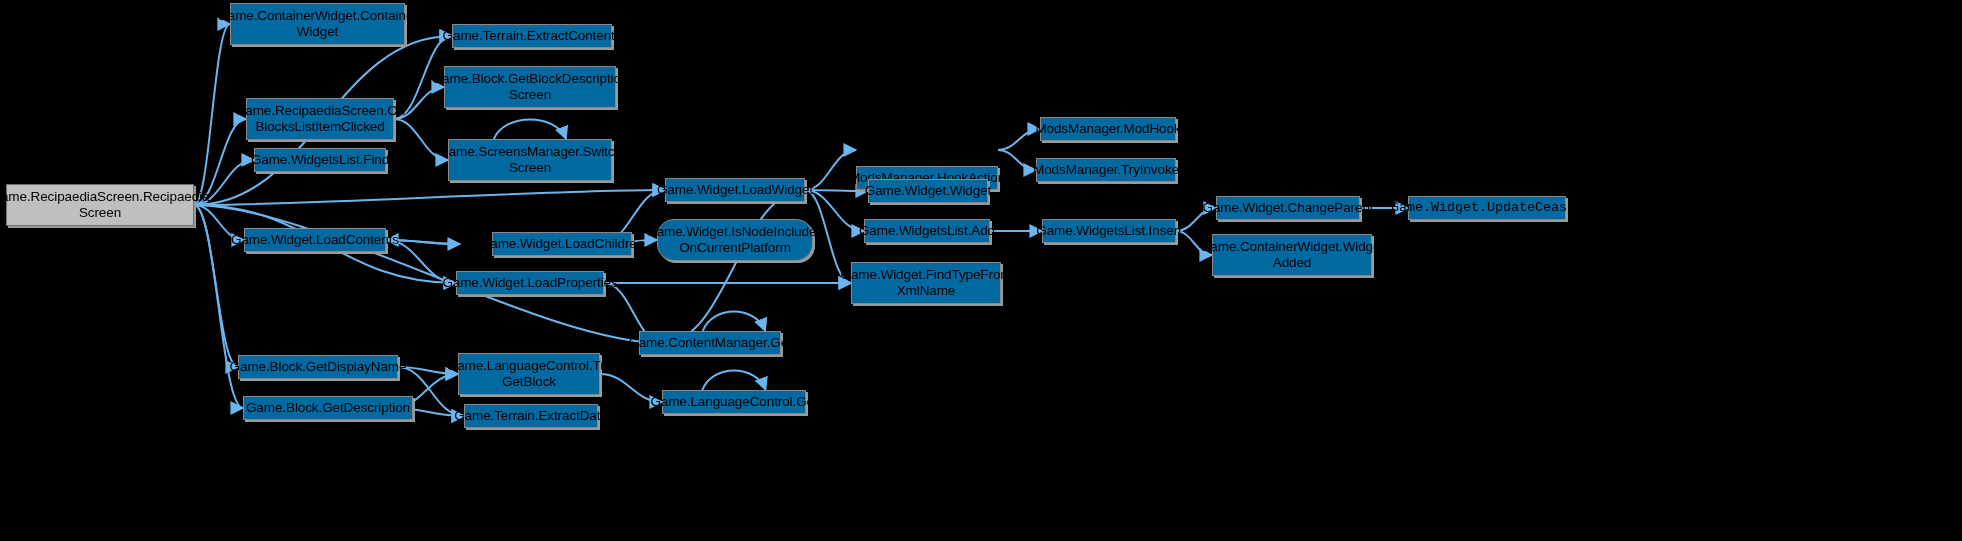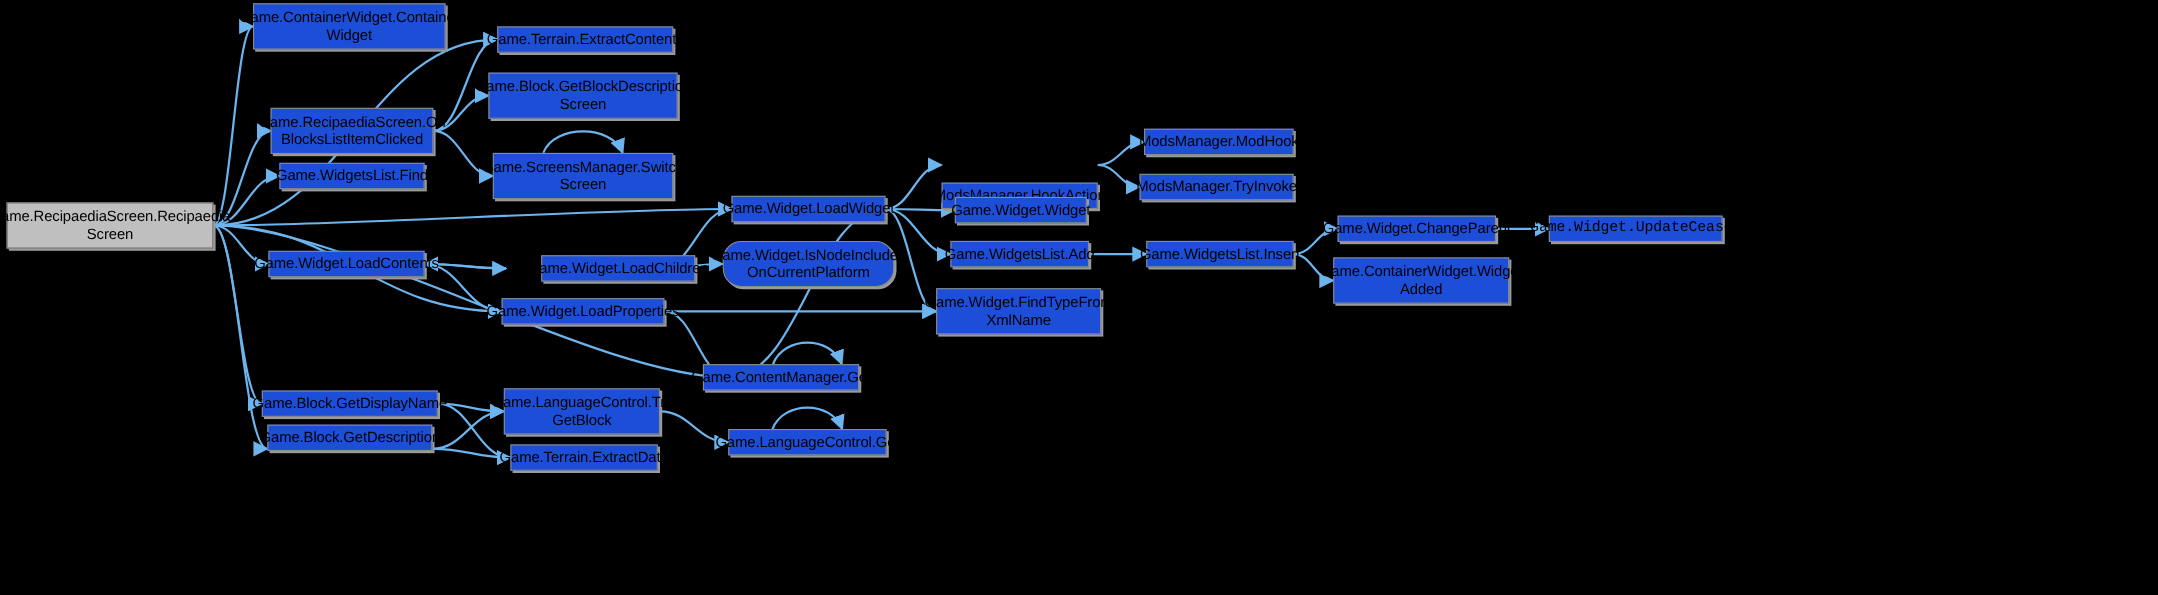--- a/index.html
+++ b/index.html
@@ -19,21 +19,21 @@
     position: absolute;
     left: 0;
     top: 0;
     width: 1962px;
     height: 541px;
     pointer-events: none;
   }
   .node {
     position: absolute;
     box-sizing: border-box;
-    background: #1d4ed8;
+    background: #0369a1;
     border: 1px solid #8a8a8a;
     box-shadow: 2px 2px 0 0 #9a9a9a;
     color: #000000;
     font-size: 13.5px;
     line-height: 16px;
     display: flex;
     align-items: center;
     justify-content: center;
     text-align: center;
     padding: 0 4px;
@@ -123,17 +123,17 @@
       <div class="node" style="left: 1040px; top: 117px; width: 136px; height: 24px;">ModsManager.ModHook</div>
       <div class="node" style="left: 1036px; top: 158px; width: 140px; height: 24px;">ModsManager.TryInvoke</div>
       <div class="node" style="left: 1042px; top: 219px; width: 134px; height: 24px;">Game.WidgetsList.Insert</div>
       <div class="node" style="left: 1216px; top: 196px; width: 144px; height: 24px;">Game.Widget.ChangeParent</div>
       <div class="node" style="left: 1212px; top: 234px; width: 160px; height: 42px;">Game.ContainerWidget.Widget
 Added</div>
       <div class="node" style="left: 1408px; top: 196px; width: 158px; height: 24px; font-family: Liberation Mono, monospace;">Game.Widget.UpdateCeases</div>
       <div class="node" style="left: 238px; top: 355px; width: 160px; height: 24px;">Game.Block.GetDisplayName</div>
       <div class="node" style="left: 458px; top: 353px; width: 142px; height: 42px;">Game.LanguageControl.Try
 GetBlock</div>
-      <div class="node" style="left: 243px; top: 386px; width: 150px; height: 24px;">Game.Block.GetDescription</div>
+      <div class="node" style="left: 243px; top: 396px; width: 170px; height: 24px;">Game.Block.GetDescription</div>
       <div class="node" style="left: 662px; top: 390px; width: 144px; height: 24px;">Game.LanguageControl.Get</div>
       <div class="node" style="left: 464px; top: 404px; width: 134px; height: 24px;">Game.Terrain.ExtractData</div>
     </div>
 </div>
 
 </body></html>

